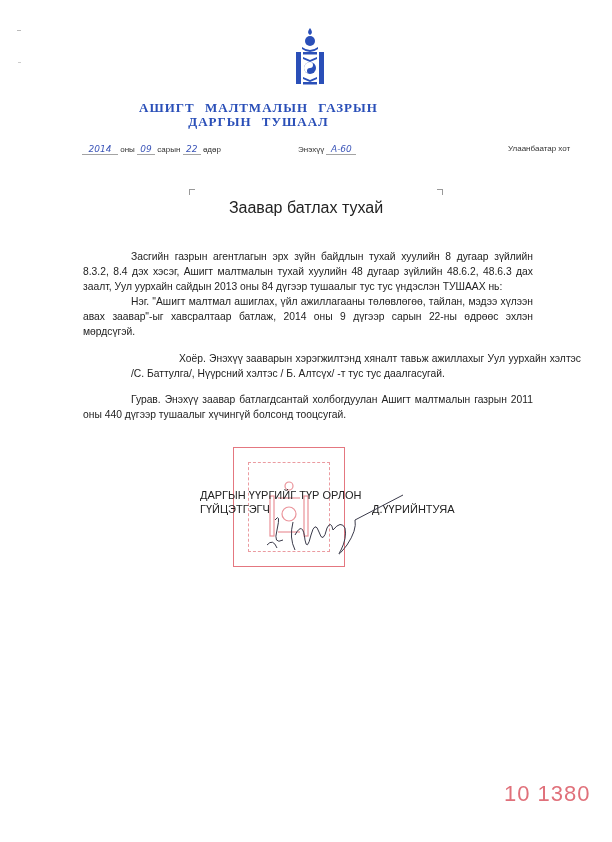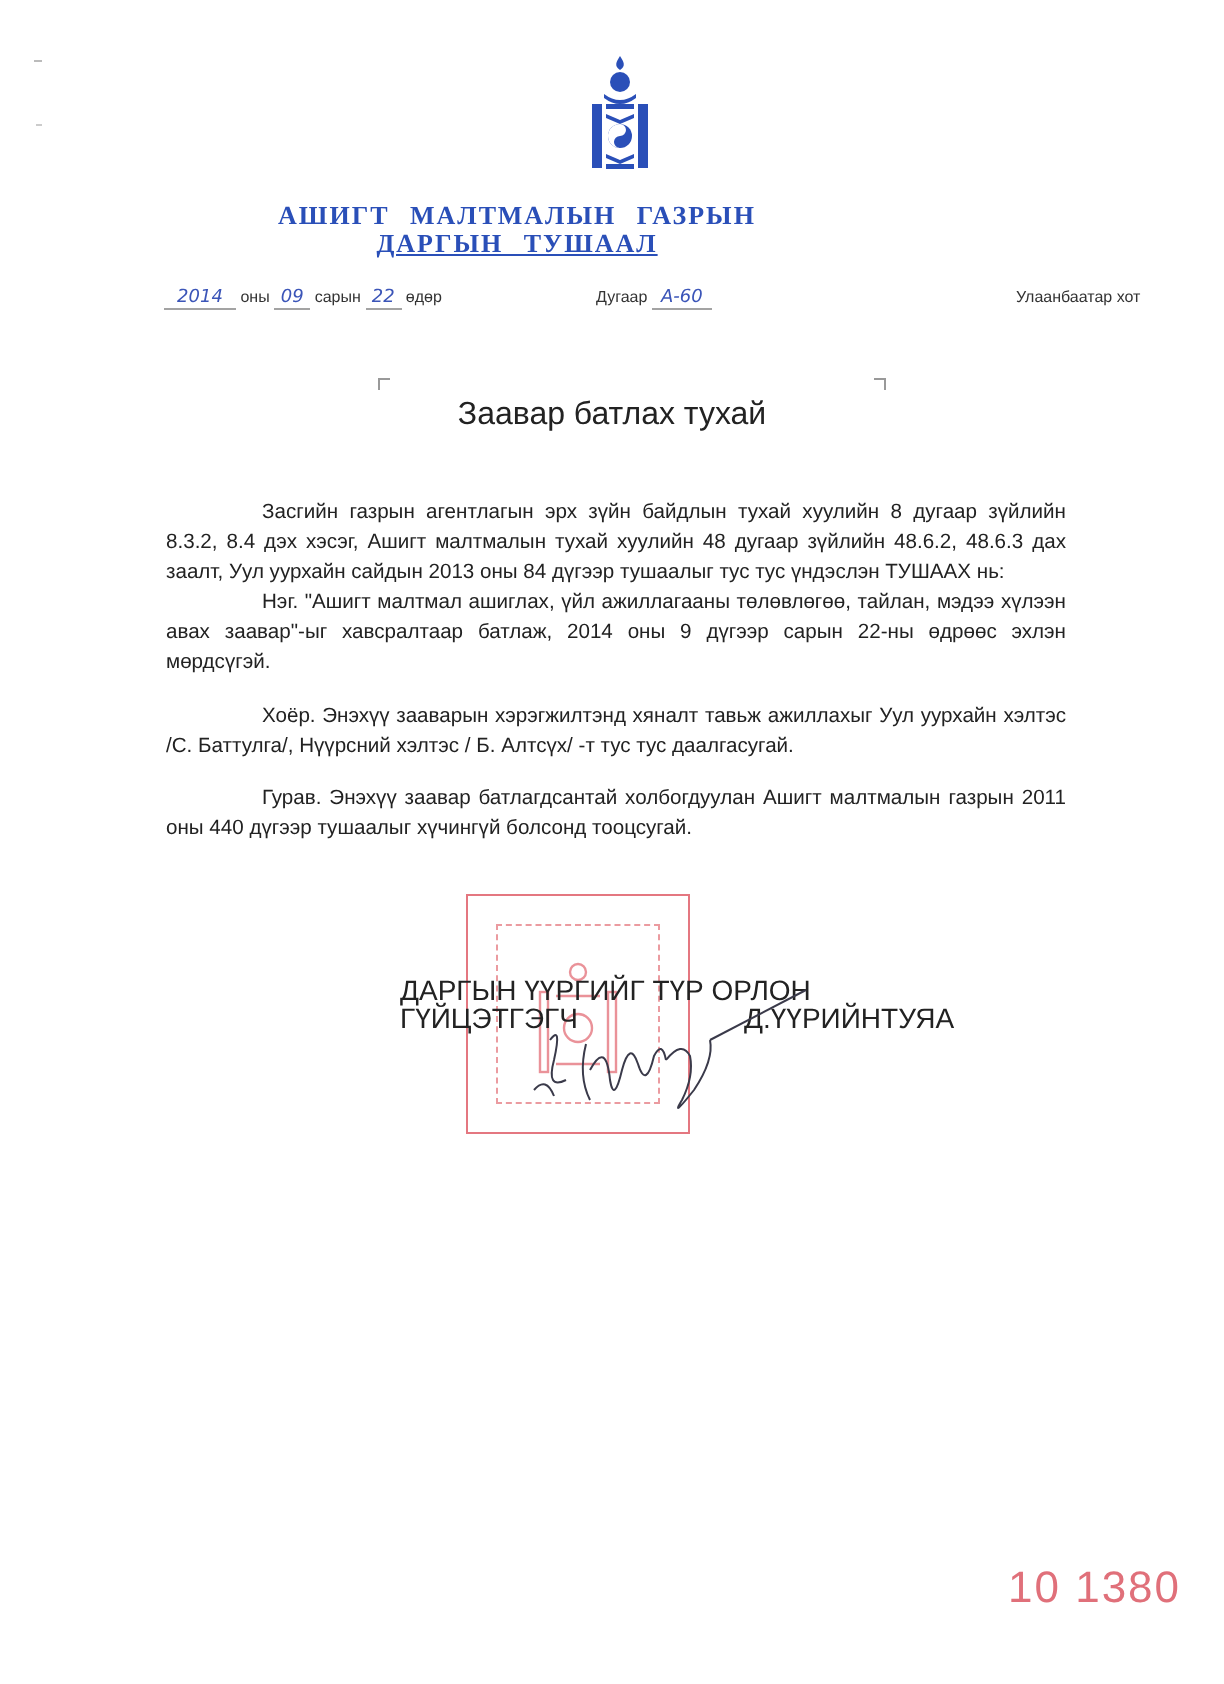--- a/index.html
+++ b/index.html
@@ -1,28 +1,28 @@
 <!DOCTYPE html>
 <html><head>
   <meta charset="utf-8">
   <style>
     html, body { margin: 0; padding: 0; background: #ffffff; }
     body { width: 612px; height: 842px; position: relative; overflow: hidden; font-family: "Liberation Sans", sans-serif; color: #222; }
     .abs { position: absolute; }
     .emblem { left: 293px; top: 28px; width: 34px; height: 62px; }
     .hdr { left: 0; width: 517px; text-align: center; font-family: "Liberation Serif", serif; font-weight: bold; color: #2a4fb8; letter-spacing: 1px; }
     .hdr1 { top: 100px; font-size: 13px; word-spacing: 6px; }
-    .hdr2 { top: 114px; font-size: 13px; word-spacing: 6px; text-decoration: underline; }
+    .hdr2 { top: 114px; font-size: 13px; word-spacing: 6px; }
     .meta { top: 144px; font-size: 8px; color: #333; }
     .hand { font-family: "DejaVu Sans", sans-serif; font-style: italic; color: #3b55b8; font-size: 9px; border-bottom: 1px solid #a3a3a3; display: inline-block; text-align: center; }
     .corner { width: 5px; height: 5px; border-color: #999; border-style: solid; }
     .title { top: 199px; left: 0; width: 612px; text-align: center; font-size: 16px; color: #222; }
     .para { left: 83px; width: 450px; font-size: 10.3px; line-height: 15px; text-align: justify; color: #222; }
     .para .ind { display: inline-block; width: 48px; }
-    .sig-text { font-size: 14px; color: #222; line-height: 14px; }
+    .sig-text { font-size: 11px; color: #222; line-height: 14px; }
     .stamp { left: 233px; top: 447px; width: 110px; height: 118px; border: 1.5px solid #e0606a; opacity: 0.85; }
     .stamp-inner { position: absolute; left: 14px; top: 14px; right: 14px; bottom: 14px; border: 1px dashed #e88a90; }
     .regnum { left: 504px; top: 781px; font-size: 22px; color: #e0707a; font-family: "Liberation Sans", sans-serif; letter-spacing: 1px; }
   </style>
 </head>
 <body>
 
 <div class="abs" style="left:17px;top:30px;width:4px;height:1px;background:#bbb;"></div>
 <div class="abs" style="left:18px;top:62px;width:3px;height:1px;background:#ccc;"></div>
 
@@ -47,37 +47,37 @@
 
 <div class="abs meta" style="left:82px;">
   <span class="hand" style="width:36px;">2014</span>
   <span>оны</span>
   <span class="hand" style="width:18px;">09</span>
   <span>сарын</span>
   <span class="hand" style="width:18px;">22</span>
   <span>өдөр</span>
 </div>
 <div class="abs meta" style="left:298px;">
-  <span>Дугаар</span>
+  <span>Энэхүү</span>
   <span class="hand" style="width:30px;">А-60</span>
 </div>
 <div class="abs meta" style="left:508px;">Улаанбаатар хот</div>
 
 <div class="abs corner" style="left:189px;top:189px;border-width:1px 0 0 1px;"></div>
 <div class="abs corner" style="left:437px;top:189px;border-width:1px 1px 0 0;"></div>
 
 <div class="abs title">Заавар батлах тухай</div>
 
 <div class="abs para" style="top:249px;">
   <span class="ind"></span><span>Засгийн газрын агентлагын эрх зүйн байдлын тухай хуулийн 8 дугаар зүйлийн 8.3.2, 8.4 дэх хэсэг,  Ашигт малтмалын тухай хуулийн 48 дугаар зүйлийн 48.6.2, 48.6.3  дах заалт, Уул уурхайн сайдын 2013 оны 84 дүгээр тушаалыг тус тус үндэслэн ТУШААХ нь:</span>
 </div>
 <div class="abs para" style="top:294px;">
   <span class="ind"></span><span>Нэг. "Ашигт малтмал ашиглах, үйл ажиллагааны төлөвлөгөө, тайлан, мэдээ хүлээн авах заавар"-ыг хавсралтаар  батлаж, 2014 оны 9 дүгээр сарын 22-ны өдрөөс эхлэн мөрдсүгэй.</span>
 </div>
-<div class="abs para" style="top:351px;">
+<div class="abs para" style="top:351px;margin-left:48px;">
   <span class="ind"></span><span>Хоёр. Энэхүү зааварын хэрэгжилтэнд хяналт тавьж ажиллахыг Уул уурхайн хэлтэс /С. Баттулга/, Нүүрсний хэлтэс / Б. Алтсүх/ -т тус тус даалгасугай.</span>
 </div>
 <div class="abs para" style="top:392px;">
   <span class="ind"></span><span>Гурав. Энэхүү заавар батлагдсантай холбогдуулан Ашигт малтмалын газрын 2011 оны 440  дүгээр тушаалыг хүчингүй болсонд тооцсугай.</span>
 </div>
 
 <div class="abs stamp">
   <div class="stamp-inner"></div>
   <svg class="abs" style="left:30px;top:28px;" width="50" height="70" viewBox="0 0 50 70">
     <g stroke="#e0606a" stroke-width="1.2" fill="none" opacity="0.8">

